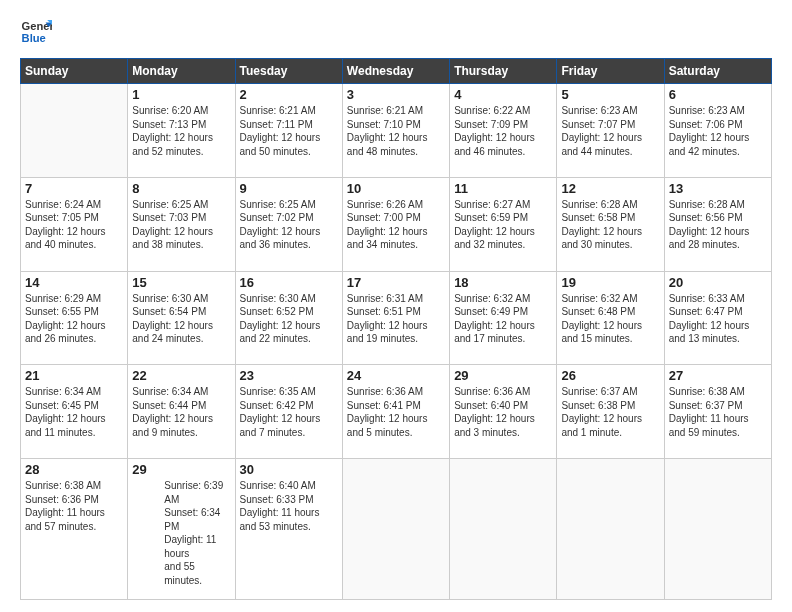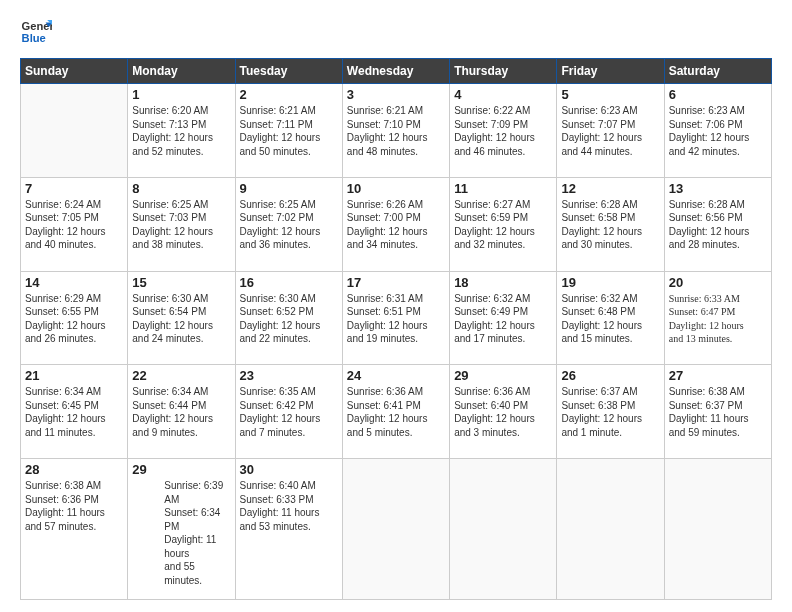--- a/index.html
+++ b/index.html
@@ -255,21 +255,21 @@
           </td>
           <td>
             <span class="day-number">19</span>
             <div class="day-info" style="white-space: pre-line;">Sunrise: 6:32 AM
 Sunset: 6:48 PM
 Daylight: 12 hours
 and 15 minutes.</div>
           </td>
           <td>
             <span class="day-number">20</span>
-            <div class="day-info" style="white-space: pre-line; font-family: Liberation Serif, serif;">Sunrise: 6:33 AM
+            <div class="day-info" style="white-space: pre-line;">Sunrise: 6:33 AM
 Sunset: 6:47 PM
 Daylight: 12 hours
 and 13 minutes.</div>
           </td>
         </tr>
         <tr>
           <td>
             <span class="day-number">21</span>
             <div class="day-info" style="white-space: pre-line;">Sunrise: 6:34 AM
 Sunset: 6:45 PM

